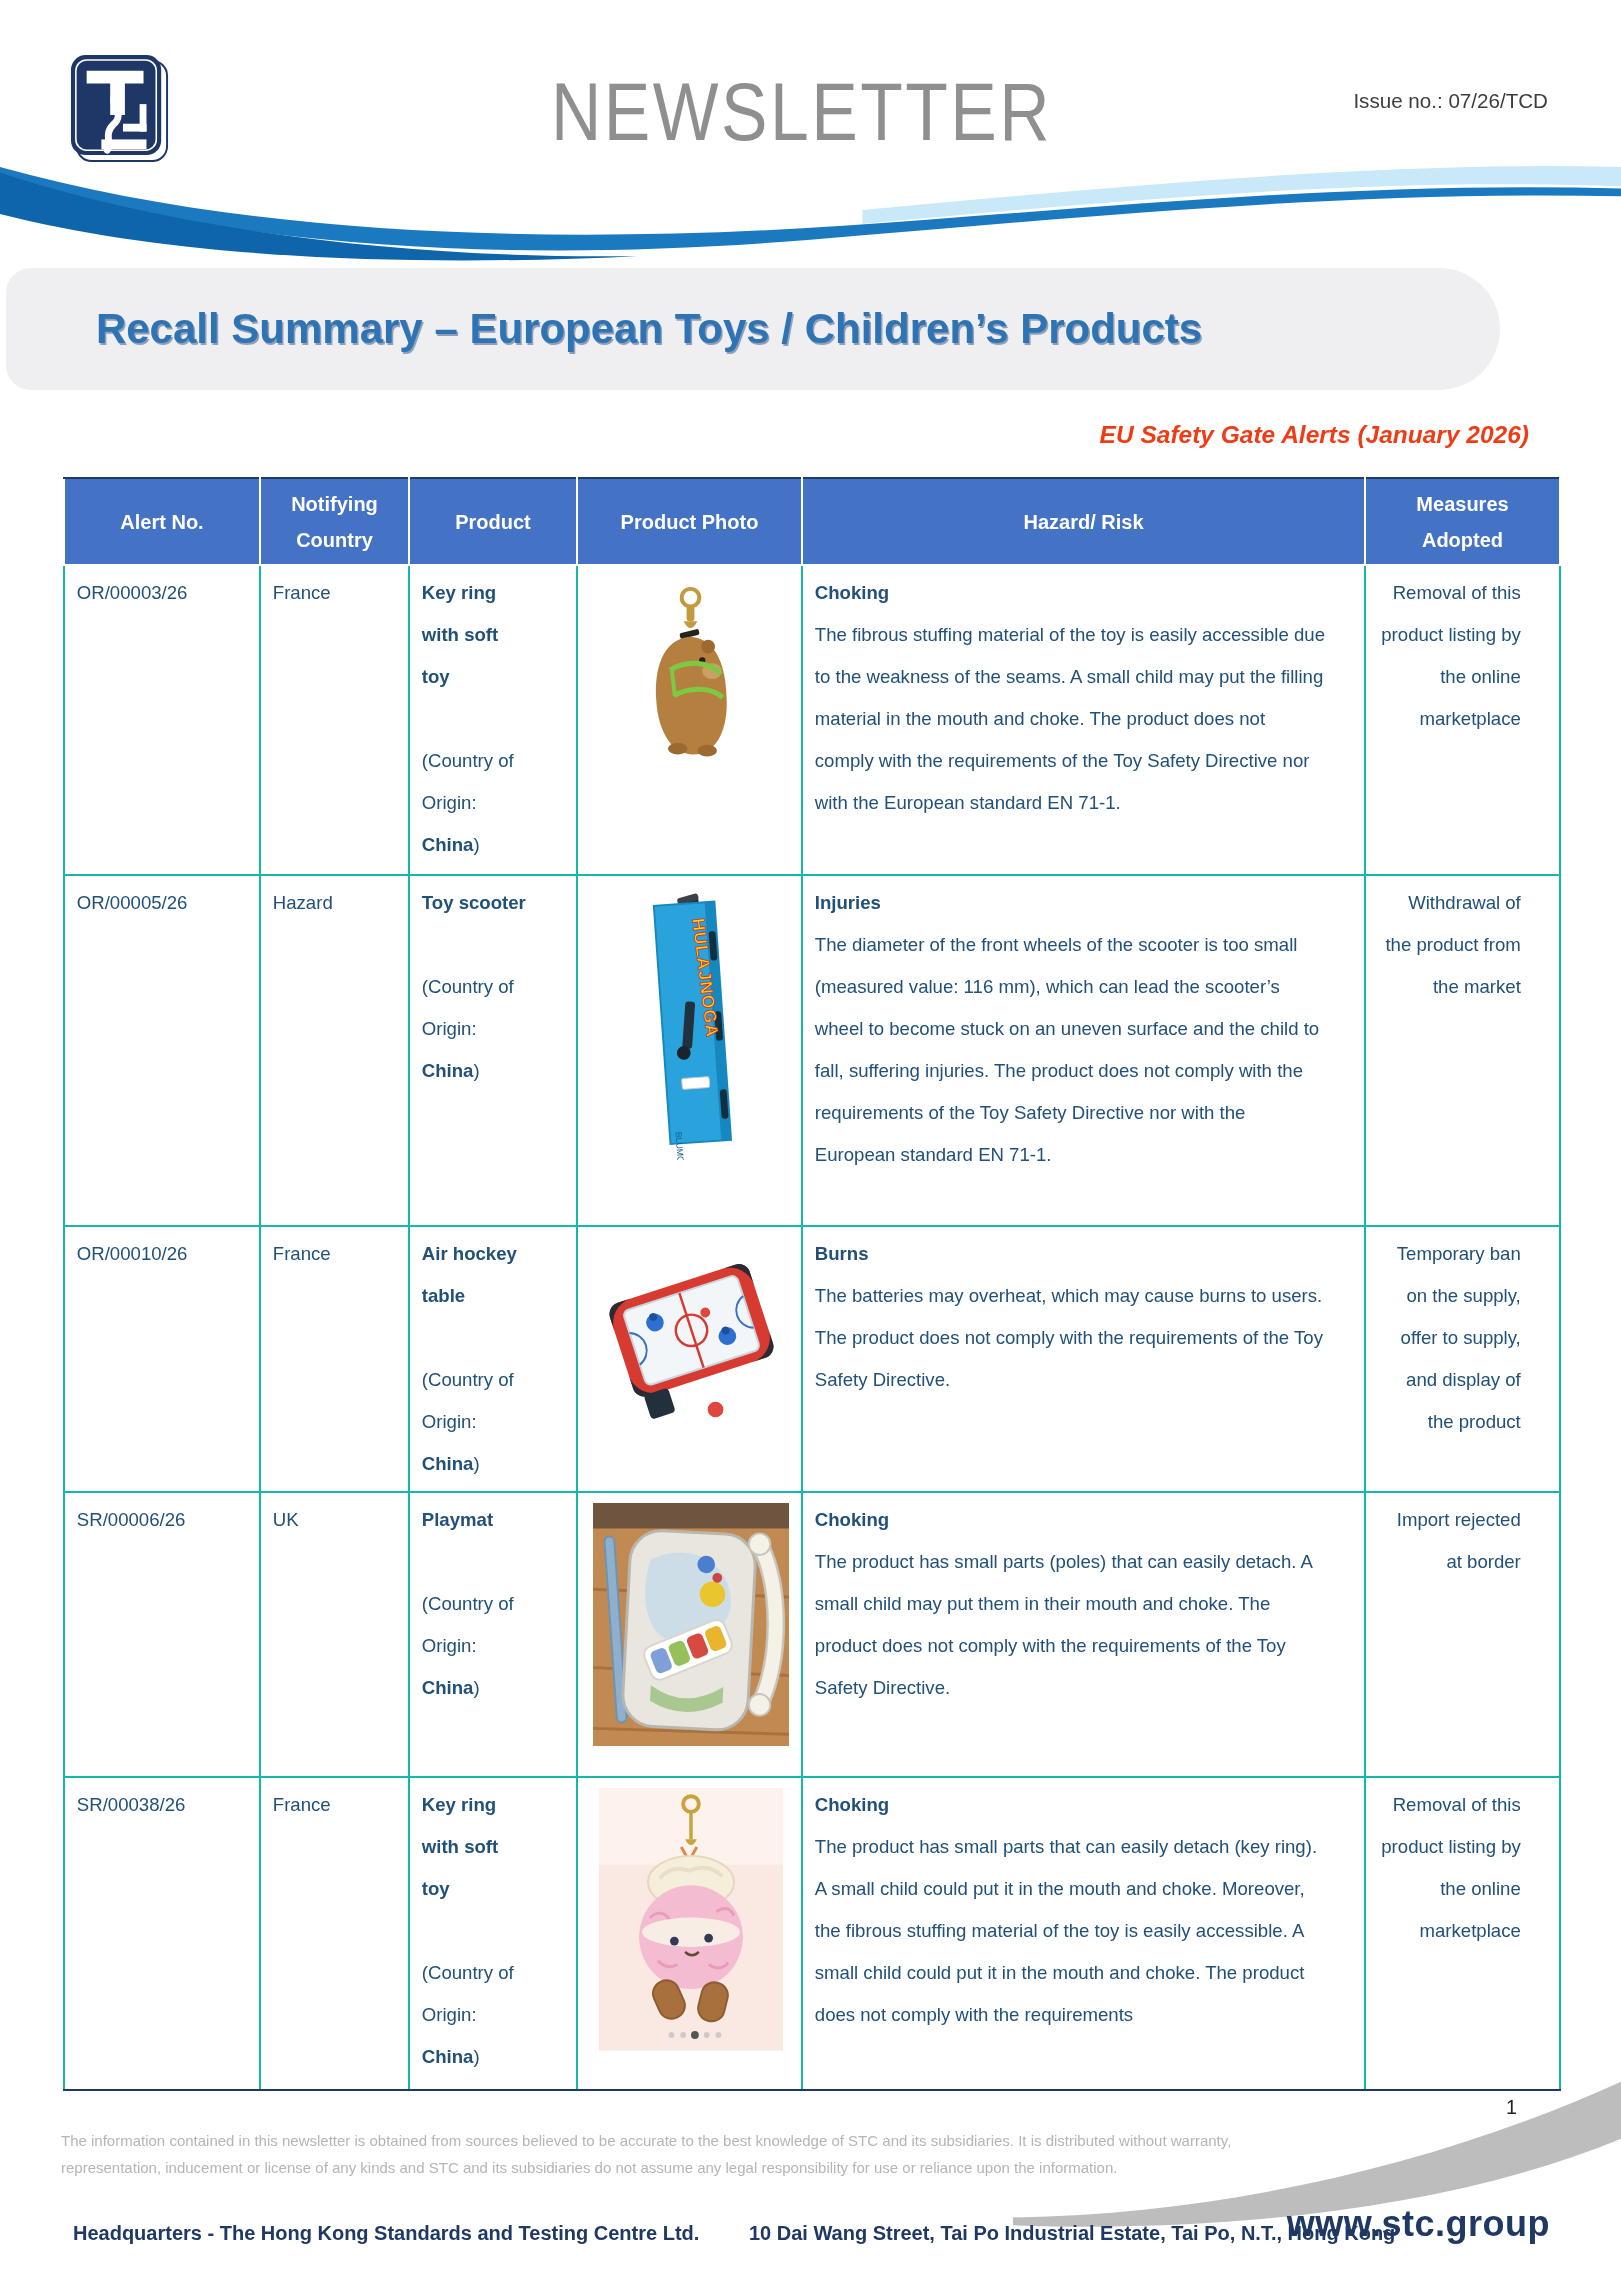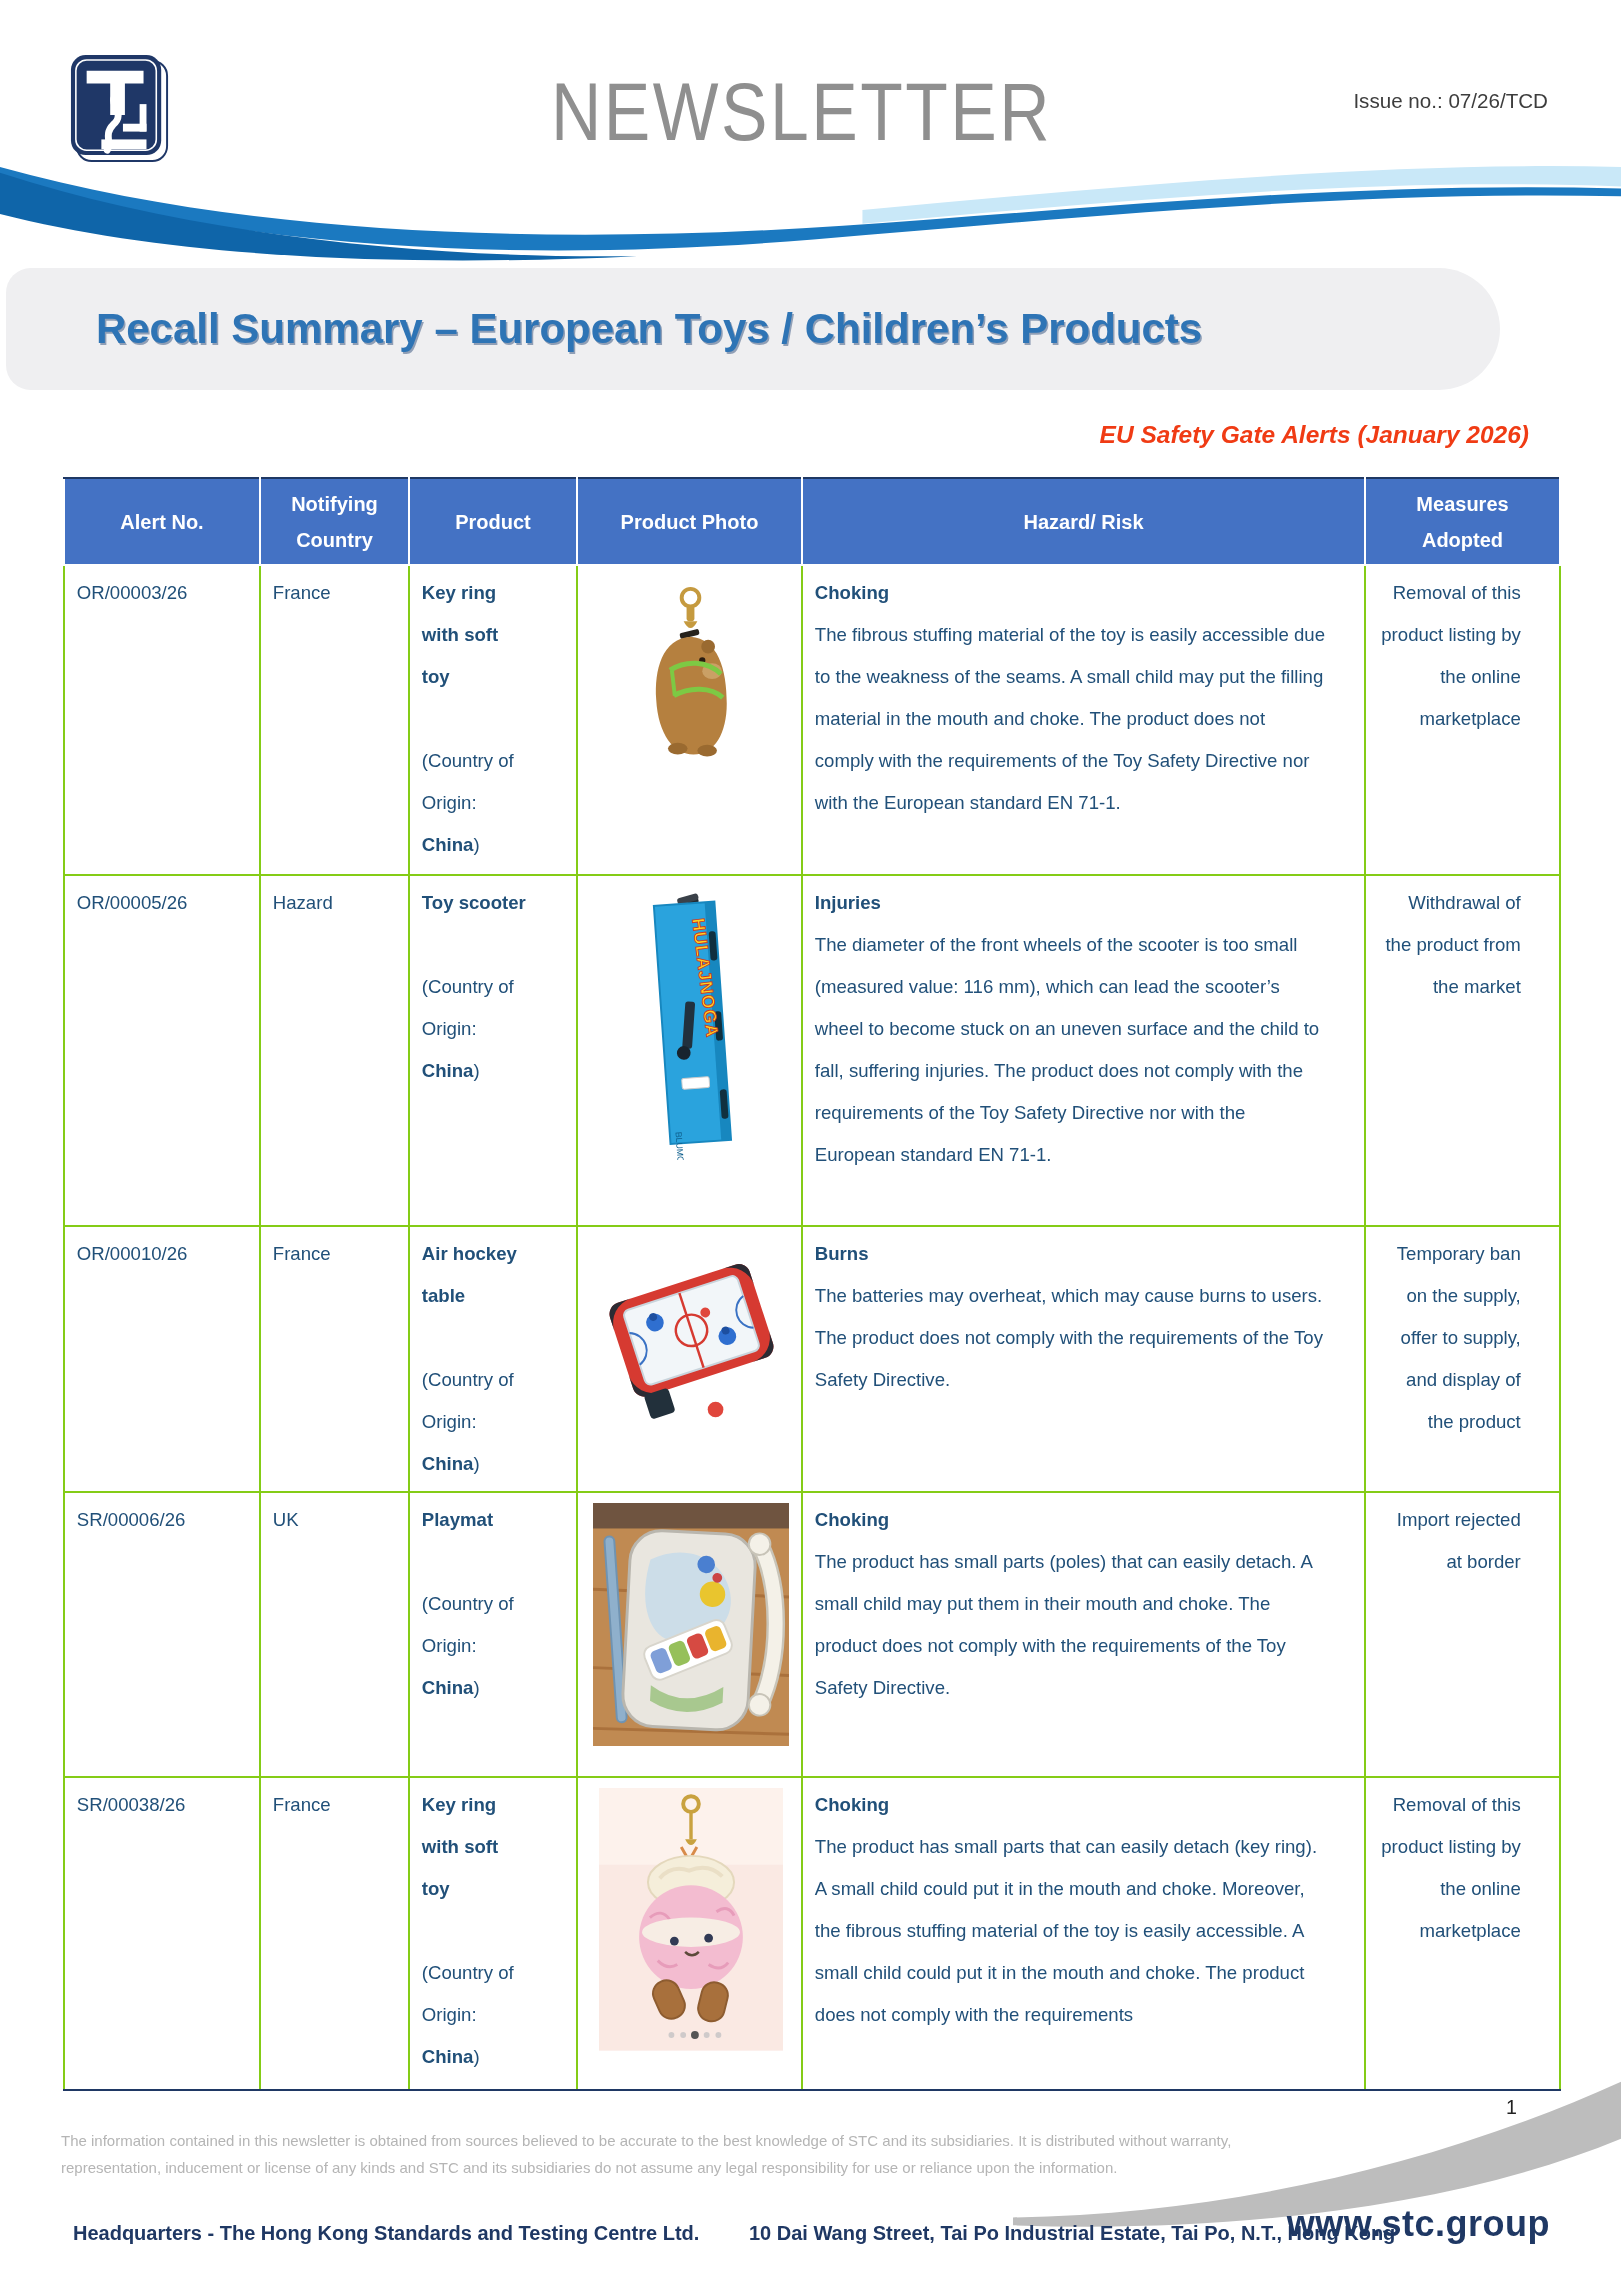--- a/index.html
+++ b/index.html
@@ -24,21 +24,21 @@
               text-shadow:1.5px 1.5px 0 rgba(28,63,110,0.45);}
   .subtitle{position:absolute;right:92px;top:421px;font-size:24.5px;font-weight:bold;
             font-style:italic;color:#F03B14;white-space:nowrap;}
 
   
   table.recall{position:absolute;left:63px;top:477px;width:1496px;border-collapse:collapse;
                table-layout:fixed;}
   table.recall th{background:#4472C4;color:#fff;font-size:20px;font-weight:bold;
                   line-height:36px;text-align:center;vertical-align:middle;height:85px;
                   border:2px solid #ffffff;border-top:2.9px solid #1F3864;padding:0 27.4px;}
-  table.recall td{border:2px solid #84cc16;vertical-align:top;
+  table.recall td{border:2px solid #14b8a6;vertical-align:top;
                   color:#215079;font-size:18.6px;line-height:42px;
                   padding:5.9px 9.8px 5.9px 11.8px;background:#fff;}
   table.recall tr.last td{border-bottom:2.9px solid #1F3864;margin-left:41px;}
   table.recall td.photo{text-align:center;padding-top:9.8px;}
   .prod-inner{width:108px;}
   .haz-inner{width:512px;}
   .meas-inner{width:143px;text-align:right;}
   .bold{font-weight:bold;}
   .origin{margin-top:42px;}
 

